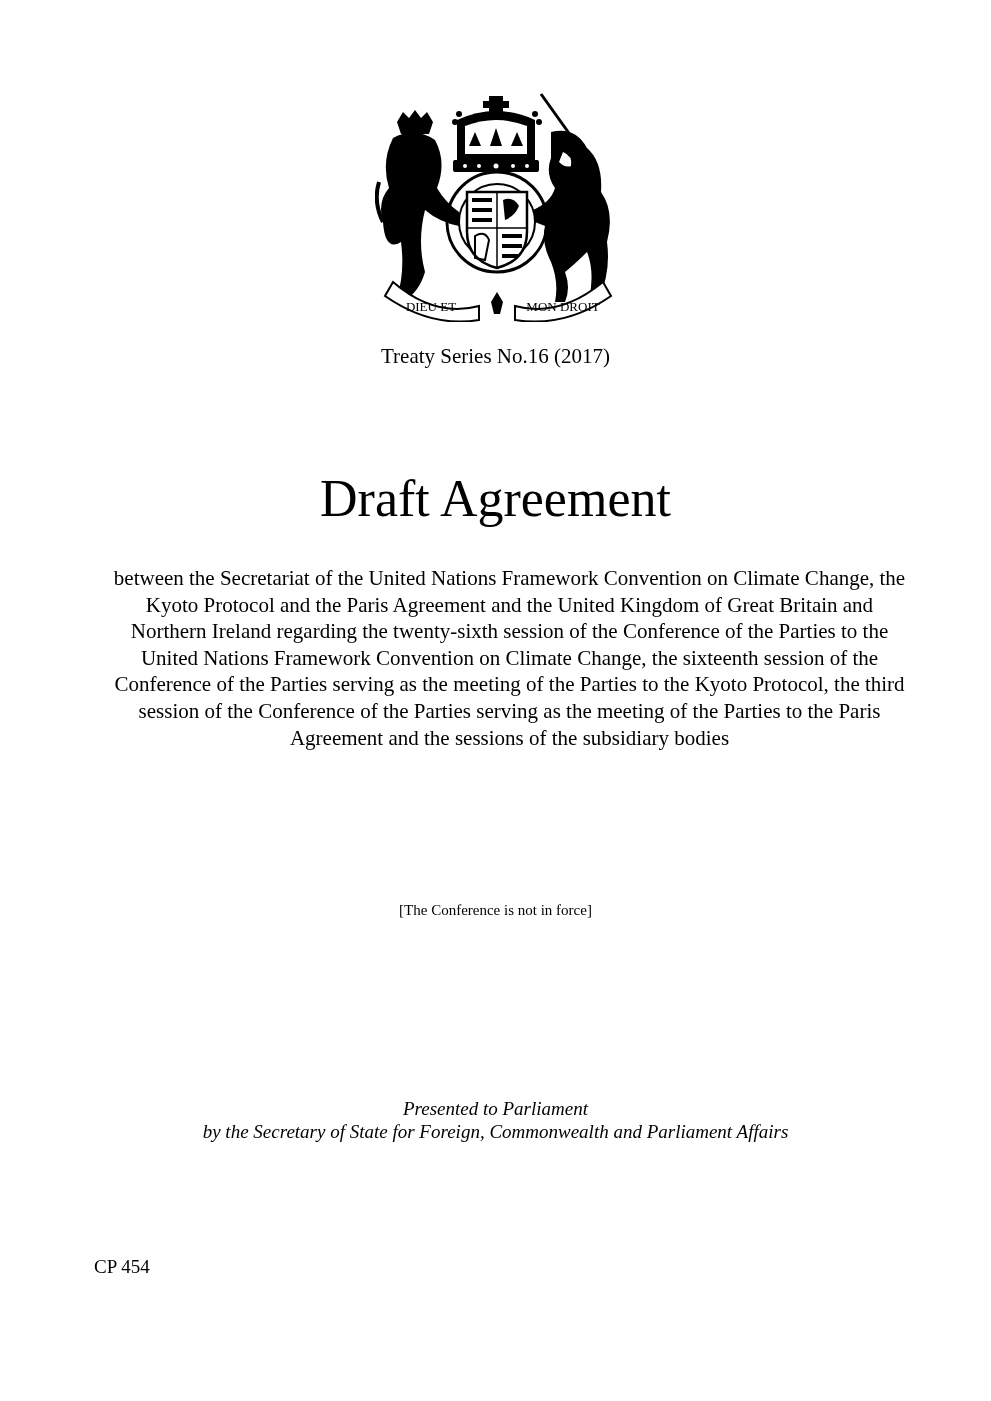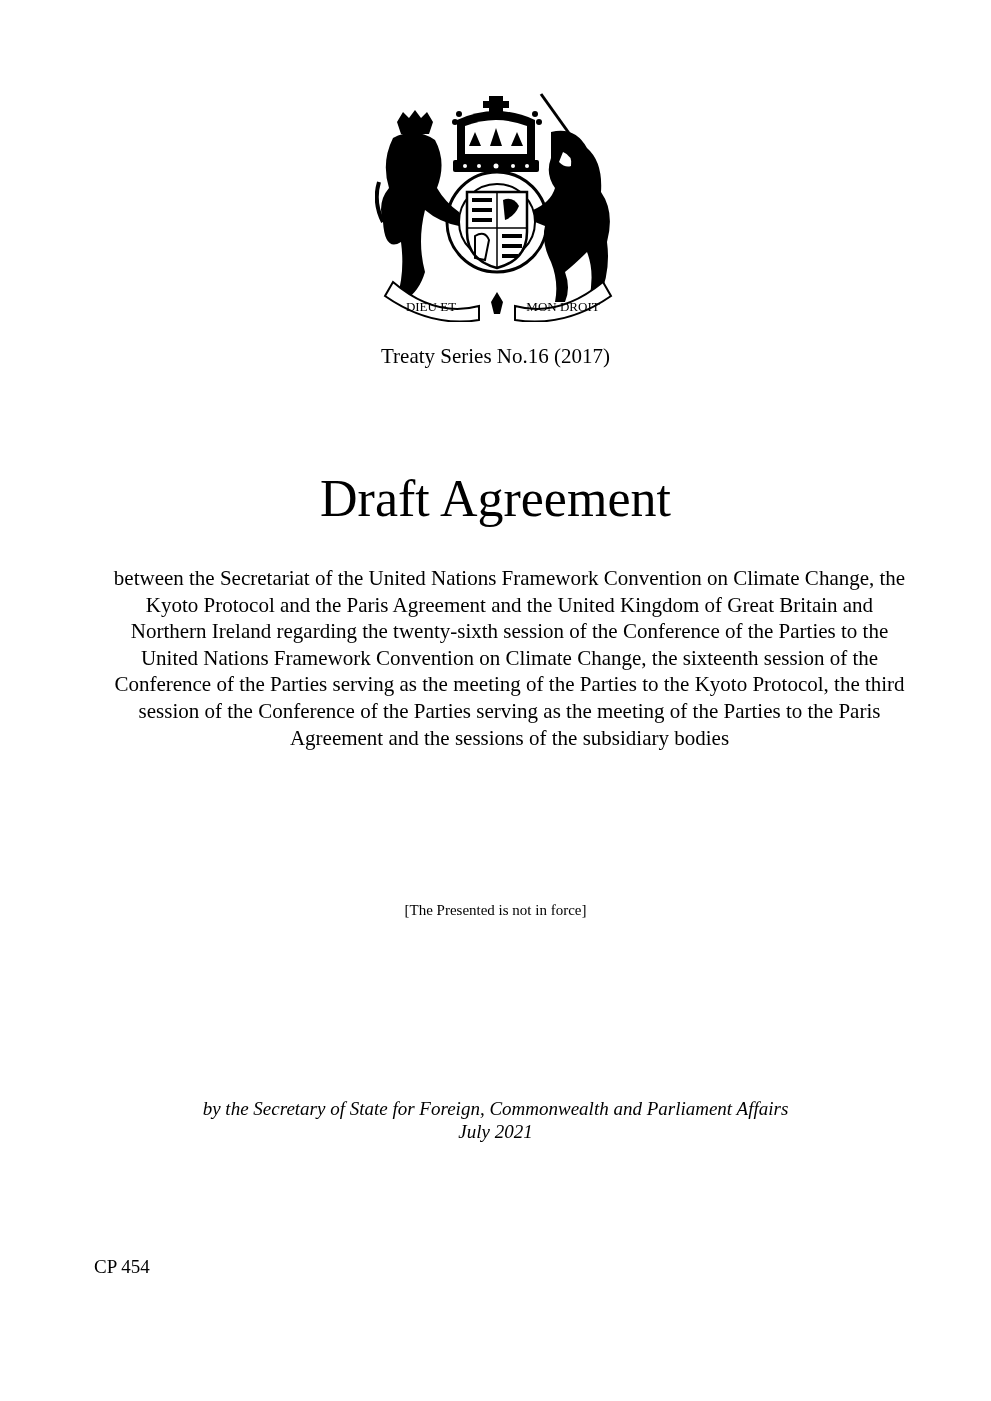--- a/index.html
+++ b/index.html
@@ -85,20 +85,20 @@
     <path d="M116 210 l6 -10 l6 10 l-3 12 l-6 0 z" fill="#000"></path>
   </svg>
 </div>
 
 <div id="series" class="abs center">Treaty Series No.16 (2017)</div>
 
 <div id="title" class="abs center">Draft Agreement</div>
 
 <div id="subtitle" class="abs">between the Secretariat of the United Nations Framework Convention on Climate Change, the Kyoto Protocol and the Paris Agreement and the United Kingdom of Great Britain and Northern Ireland regarding the twenty-sixth session of the Conference of the Parties to the United Nations Framework Convention on Climate Change, the sixteenth session of the Conference of the Parties serving as the meeting of the Parties to the Kyoto Protocol, the third session of the Conference of the Parties serving as the meeting of the Parties to the Paris Agreement and the sessions of the subsidiary bodies</div>
 
-<div id="status" class="abs center">[The Presented is not in force]</div>
+<div id="status" class="abs center">[The Conference is not in force]</div>
 
 <div id="presented" class="abs center">
+  <div>Presented to Parliament</div>
   <div>by the Secretary of State for Foreign, Commonwealth and Parliament Affairs</div>
-  <div>July 2021</div>
 </div>
 
 <div id="cp" class="abs">CP 454</div>
 
 </body></html>

